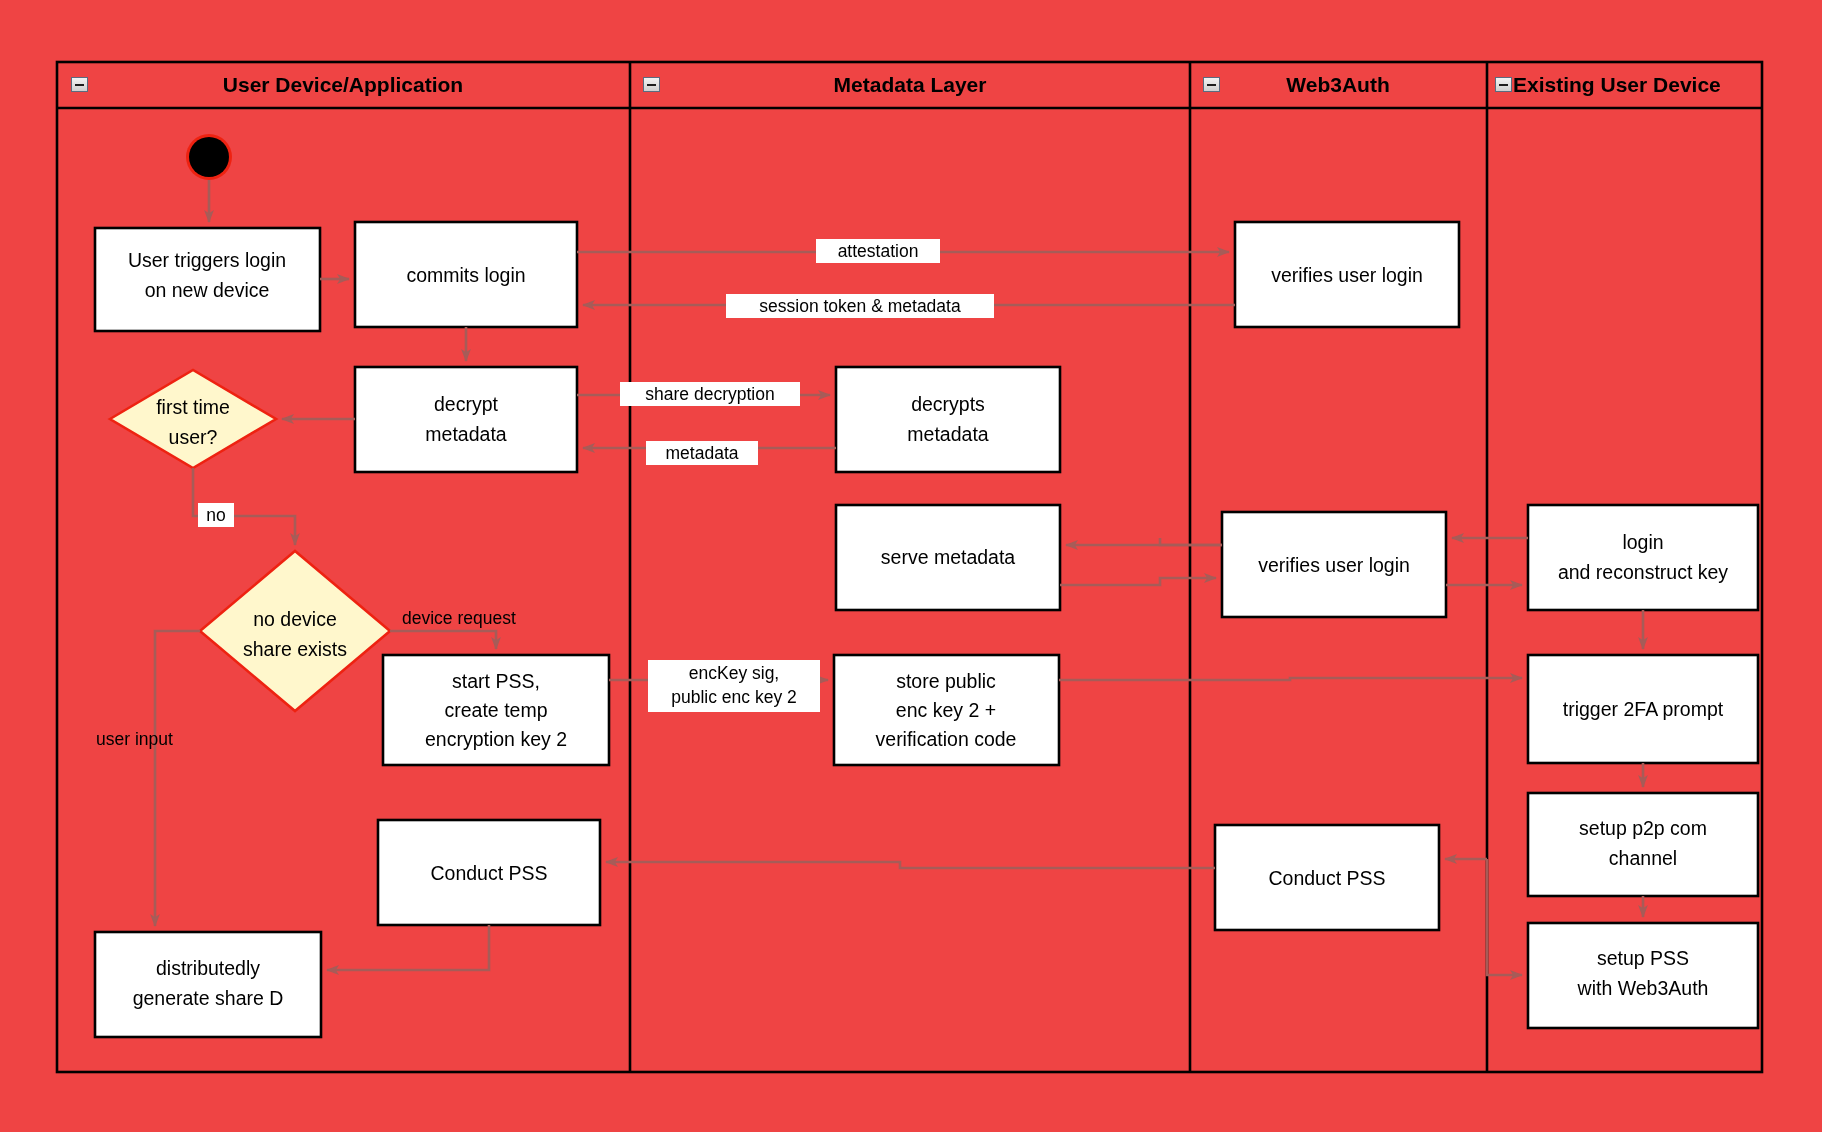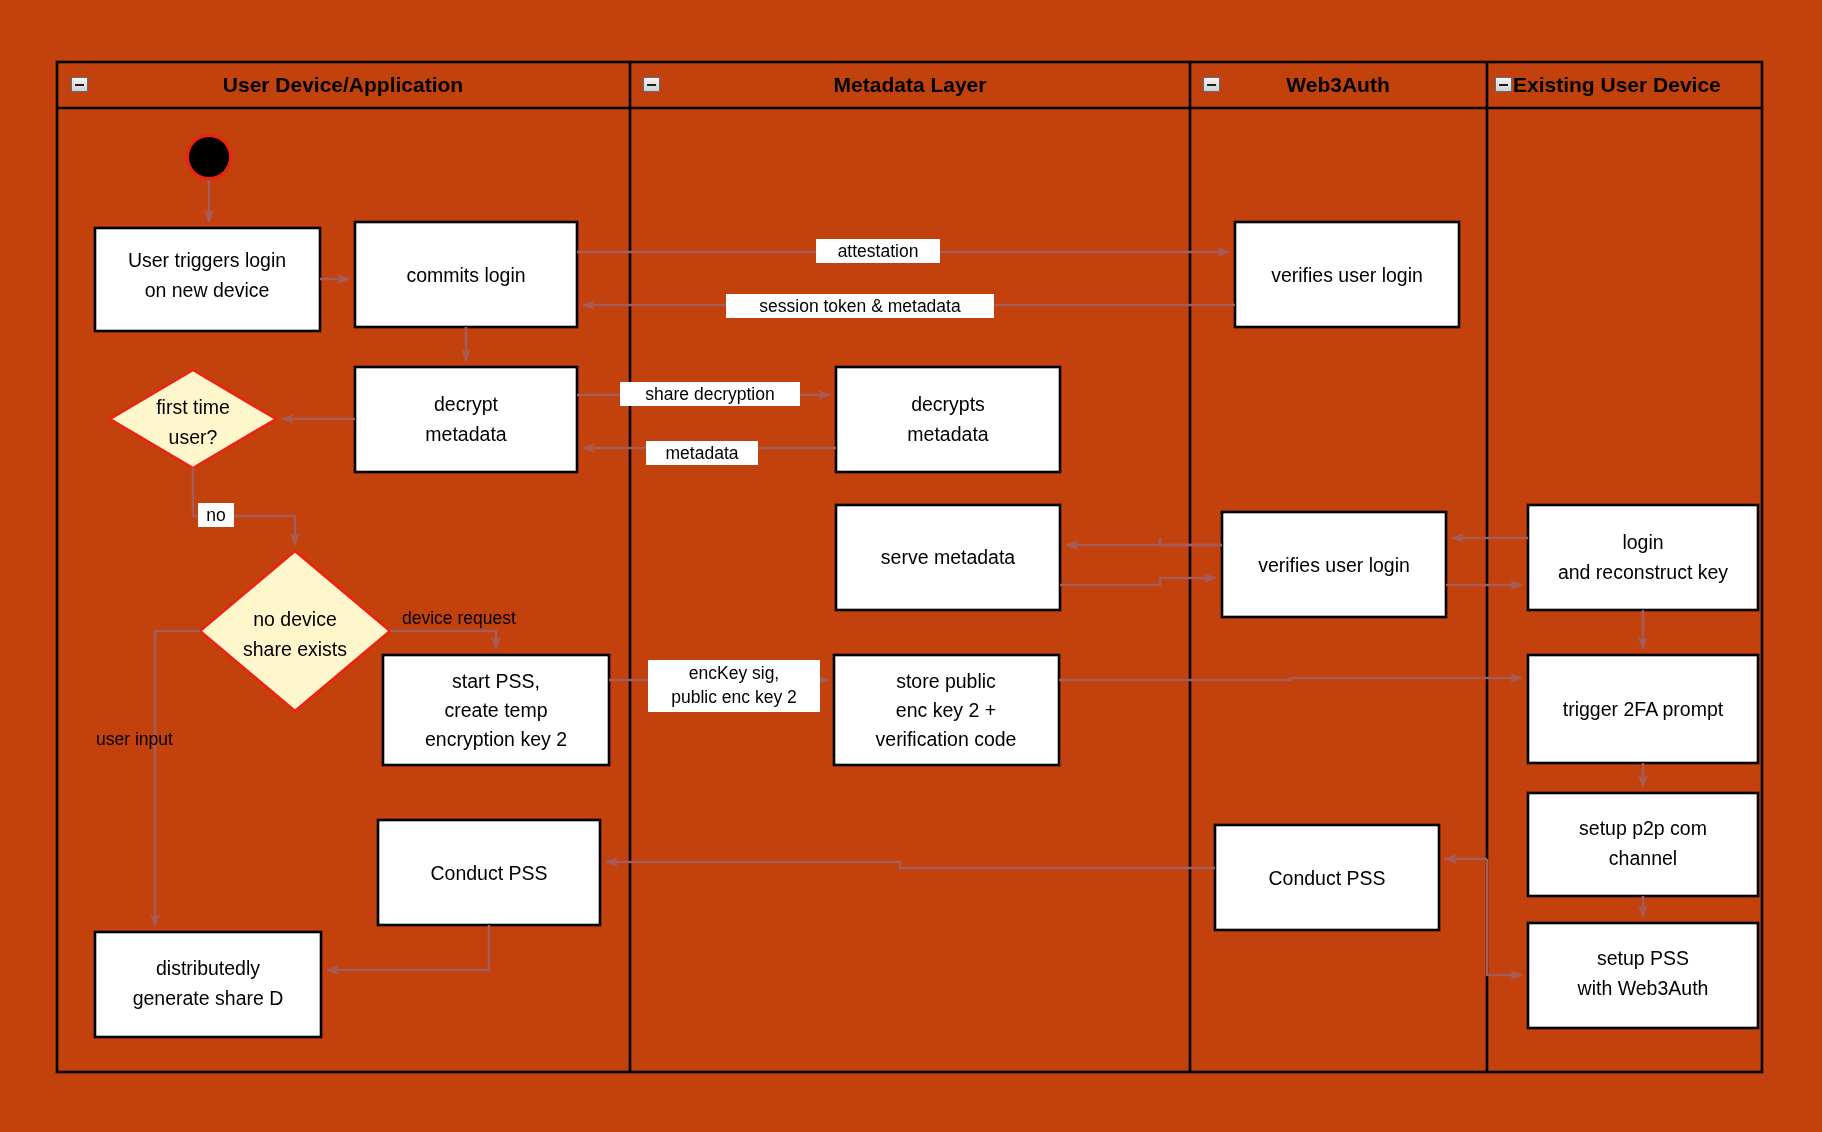--- a/index.html
+++ b/index.html
@@ -1,21 +1,21 @@
 <!DOCTYPE html>
 <html><head>
 <meta charset="utf-8">
 <style>
   html,body{margin:0;padding:0;background:#ffffff;}
   body{
     width:1822px;height:1132px;
     font-family:"Liberation Sans", sans-serif;
     overflow:hidden;
   }
-  #stage{position:relative;width:1822px;height:1132px;background:#c2410c;}
+  #stage{position:relative;width:1822px;height:1132px;background:#ef4444;}
   svg{position:absolute;top:0;left:0;width:1822px;height:1132px;}
   .lane-border{fill:none;stroke:#000000;stroke-width:2.6;}
   .lane-div{stroke:#000000;stroke-width:2.6;}
   .lane-title{font-family:"Liberation Sans",sans-serif;font-size:21px;font-weight:bold;fill:#000;}
   .node-box{fill:#ffffff;stroke:#000000;stroke-width:2.6;}
   .node-dia{fill:#fff7cc;stroke:#ee2211;stroke-width:2.6;}
   .node-txt{font-family:"Liberation Sans",sans-serif;font-size:19.5px;fill:#000000;}
   .edge{fill:none;stroke:#a65c58;stroke-width:2.6;}
   .edge-head{fill:#a65c58;}
   .edge-lbl{font-family:"Liberation Sans",sans-serif;font-size:17.5px;fill:#000000;}

